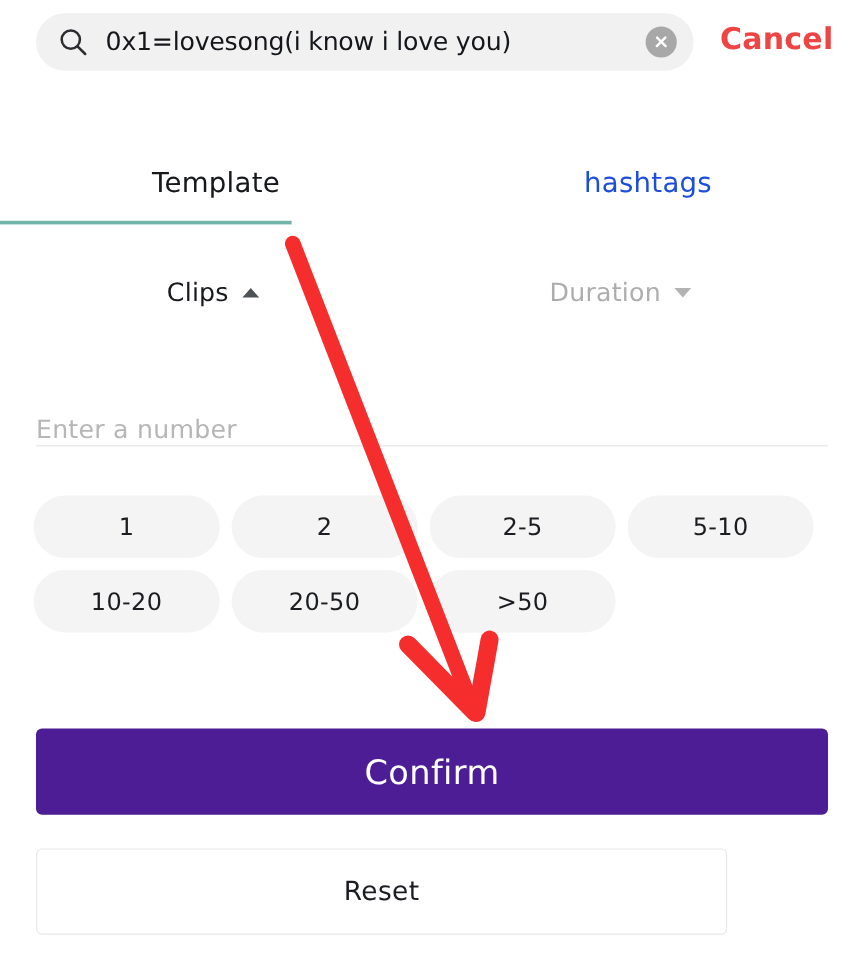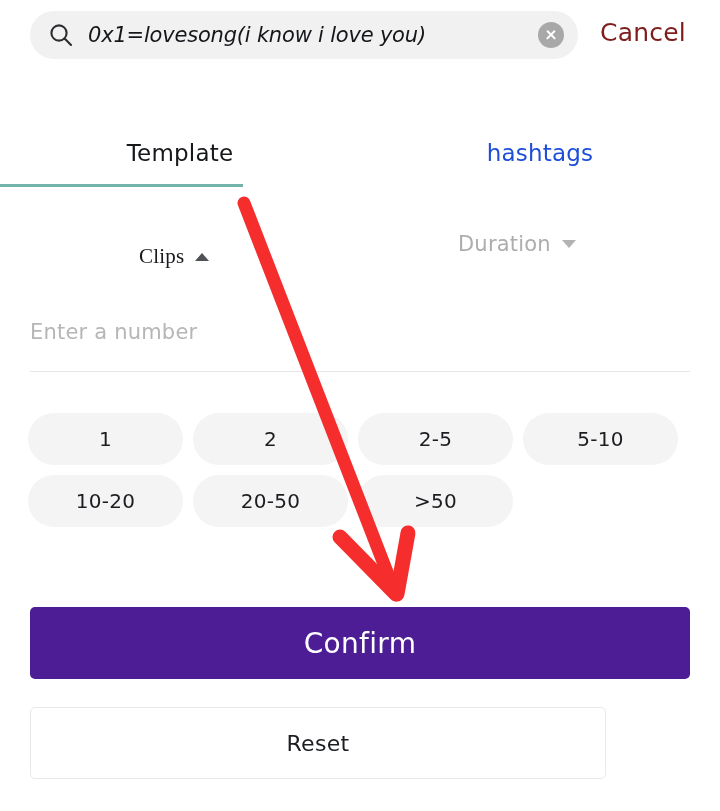--- a/index.html
+++ b/index.html
@@ -36,21 +36,20 @@
     left: 30px;
     top: 11px;
     width: 548px;
     height: 48px;
     background: #f1f1f1;
     border-radius: 24px;
     display: flex;
     align-items: center;
     box-sizing: border-box;
     padding: 0 14px 0 18px;
-    font-style: italic;
   }
   .search-icon {
     width: 26px;
     height: 26px;
     flex: 0 0 26px;
     display: block;
   }
   .search-text {
     flex: 1 1 auto;
     margin-left: 14px;
@@ -82,23 +81,24 @@
     transform-origin: center;
   }
   .clear-btn::before { transform: translate(-50%, -50%) rotate(45deg); }
   .clear-btn::after  { transform: translate(-50%, -50%) rotate(-45deg); }
 
   .cancel-btn {
     position: absolute;
     left: 600px;
     top: 18px;
     font-size: 25px;
-    color: #7f1d1d;
+    color: #ef4444;
     white-space: nowrap;
     letter-spacing: 0.2px;
+    font-weight: bold;
   }
 
   
   .tabs {
     position: absolute;
     left: 0;
     top: 118px;
     width: 720px;
     height: 70px;
     display: flex;
@@ -135,41 +135,41 @@
     height: 40px;
   }
   .filter-item {
     position: absolute;
     display: flex;
     align-items: center;
     gap: 11px;
     font-size: 21px;
     letter-spacing: 0.2px;
   }
-  .filter-clips { left: 139px; top: 16px; color: #17191d; font-family: Liberation Serif, serif; }
+  .filter-clips { left: 139px; top: 4px; color: #17191d; }
   .filter-duration { left: 458px; top: 4px; color: #adadad; }
   .caret {
     width: 0;
     height: 0;
     border-left: 7px solid transparent;
     border-right: 7px solid transparent;
     display: block;
   }
   .caret-up { border-bottom: 8px solid #4e5155; }
   .caret-down { border-top: 8px solid #b3b3b3; }
 
   
   .number-input {
     position: absolute;
     left: 30px;
     top: 320px;
     width: 660px;
     height: 50px;
     display: flex;
-    align-items: flex-start;
+    align-items: flex-end;
     font-size: 21px;
     color: #b6b6b6;
     letter-spacing: 0.2px;
   }
   .input-divider {
     position: absolute;
     left: 30px;
     top: 371px;
     width: 660px;
     height: 1px;

